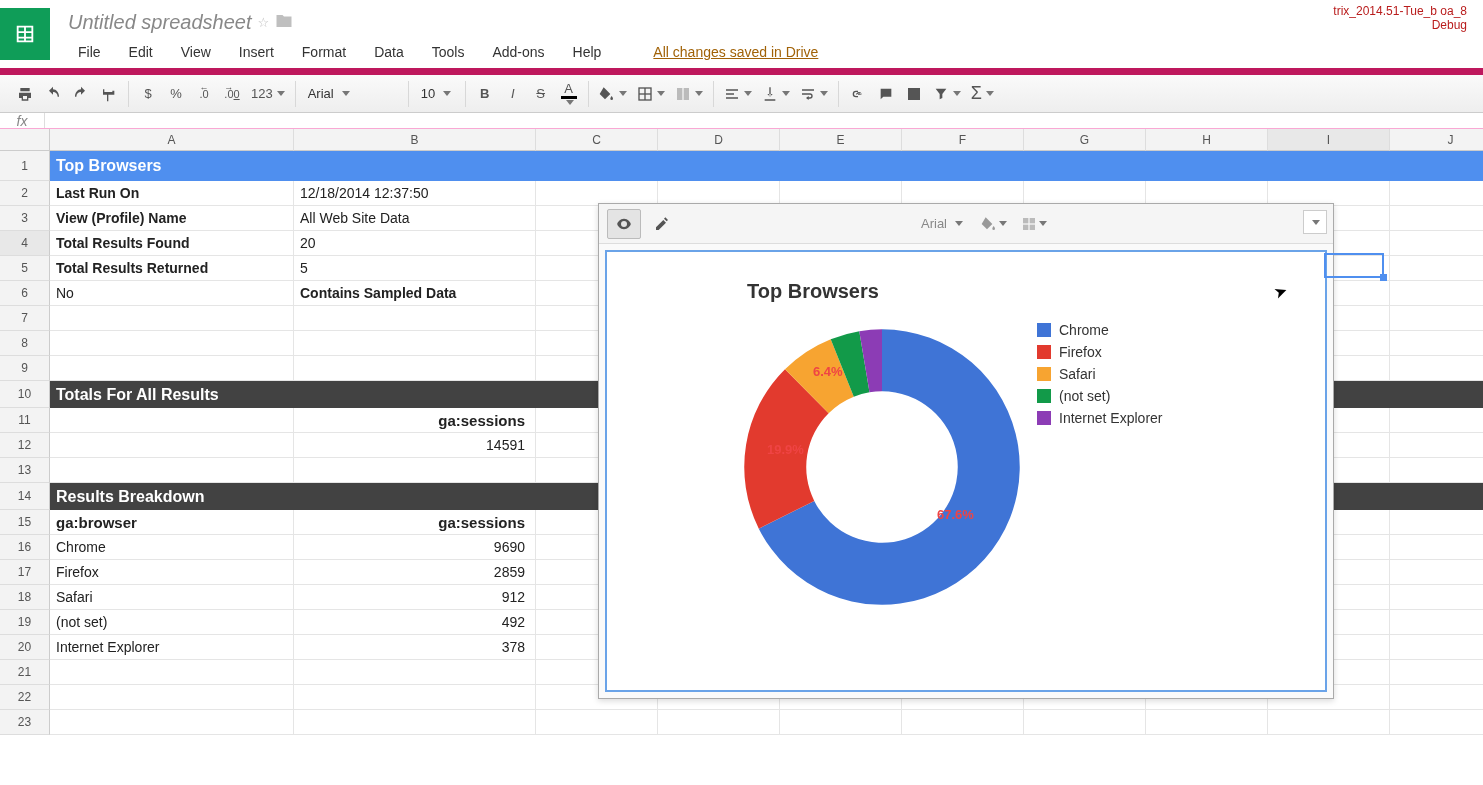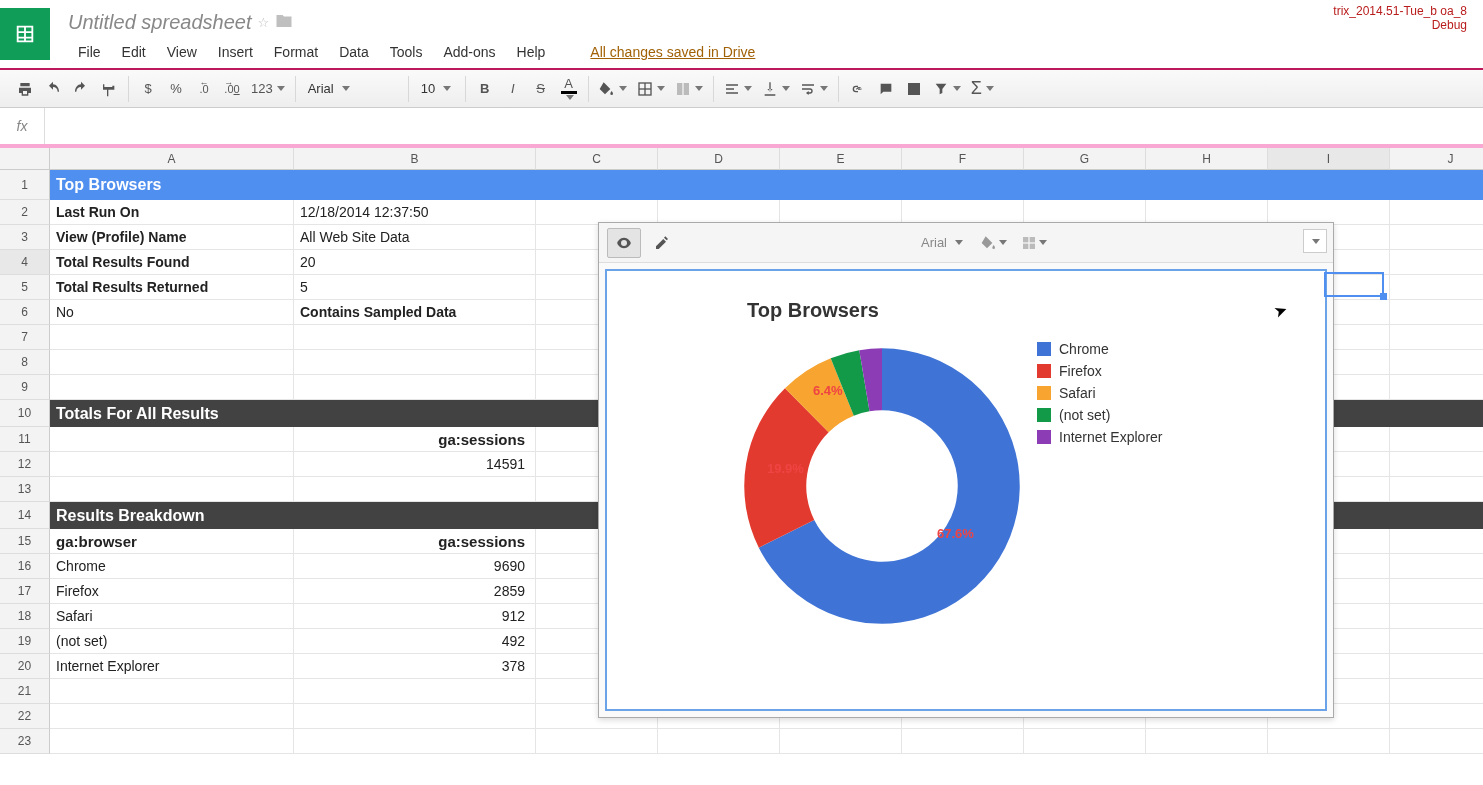--- a/index.html
+++ b/index.html
@@ -1,44 +1,44 @@
 <!DOCTYPE html>
 <html><head>
 <meta charset="utf-8">
 <style>
   * { margin: 0; padding: 0; box-sizing: border-box; }
   html, body { height: 100%; font-family: Arial, sans-serif; font-size: 13px; color: #222; background: #fff; overflow: hidden; }
   .app { display: flex; flex-direction: column; height: 100%; }
 
   
-  .header-top { display: flex; align-items: flex-start; padding: 8px 10px 0 0; border-bottom: 2px solid #be185d; background: #fff; position: relative; }
+  .header-top { display: flex; align-items: flex-start; padding: 8px 10px 0 0; border-bottom: 7px solid #be185d; background: #fff; position: relative; }
   .logo { width: 50px; height: 52px; background: #0f9d58; display: flex; align-items: center; justify-content: center; margin-right: 18px; }
   .logo svg { fill: #fff; }
   .titlebar { display: flex; flex-direction: column; flex: 1; }
   .title-row { display: flex; align-items: center; gap: 6px; height: 28px; }
   .doc-title { font-size: 20px; font-style: italic; color: #888; }
   .star-icon, .folder-icon { color: #c0c0c0; }
-  .menus { display: flex; gap: 1px; padding: 4px 0 4px 0; }
+  .menus { display: flex; gap: 8px; padding: 4px 0 4px 0; }
   .menu-item { padding: 4px 10px; font-size: 14px; color: #333; border-radius: 2px; }
   .save-status { font-size: 14px; color: #a16207; margin-left: 34px; align-self: center; text-decoration: underline; }
   .debug-label { position: absolute; right: 16px; top: 4px; font-size: 12px; color: #b91c1c; text-align: right; line-height: 1.2; }
 
   
   .toolbar { display: flex; align-items: center; padding: 4px 6px; border-bottom: 1px solid #ccc; background: linear-gradient(#fafafa,#eeeeee); height: 38px; }
   .tb-group { display: flex; align-items: center; gap: 2px; padding: 0 6px; border-right: 1px solid #d8d8d8; height: 26px; }
   .tb-group:last-child { border-right: none; }
   .tb-btn { display: inline-flex; align-items: center; justify-content: center; min-width: 26px; height: 26px; color: #555; font-size: 13px; border-radius: 2px; padding: 0 4px; gap: 2px; }
   .tb-sel { display: inline-flex; align-items: center; padding: 0 6px; height: 26px; gap: 6px; color: #555; }
   .tb-sel .cv { color: #333; }
   .caret { width: 0; height: 0; border-left: 4px solid transparent; border-right: 4px solid transparent; border-top: 5px solid #777; margin-left: 2px; }
   .tb-font { width: 100px; }
   .tb-size { width: 44px; }
 
   
-  .fx-bar { display: flex; align-items: center; border-bottom: 4px solid #f9a8d4; height: 40px; }
+  .fx-bar { display: flex; align-items: center; border-bottom: 1px solid #f9a8d4; height: 16px; }
   .fx-label { width: 44px; text-align: center; font-style: italic; color: #888; font-size: 14px; }
   .fx-input { flex: 1; border: none; outline: none; height: 100%; font-size: 14px; padding-left: 4px; border-left: 1px solid #ddd; }
 
   
   .sheet { flex: 1; position: relative; background: #fff; overflow: hidden; }
   .grid { display: grid; grid-template-columns: 50px 244px 242px 122px 122px 122px 122px 122px 122px 122px 122px; }
   .hdr { background: #f3f3f3; border-right: 1px solid #ddd; border-bottom: 1px solid #ccc; text-align: center; font-size: 12px; color: #555; height: 22px; line-height: 22px; }
   .rowh { background: #f3f3f3; border-right: 1px solid #ccc; border-bottom: 1px solid #ddd; text-align: center; font-size: 12px; color: #555; height: 25px; line-height: 25px; }
   .cell { border-right: 1px solid #e5e5e5; border-bottom: 1px solid #e5e5e5; height: 25px; line-height: 25px; padding: 0 6px; font-size: 14px; overflow: hidden; white-space: nowrap; }
   .sel-col { background: #e8e8e8; }

